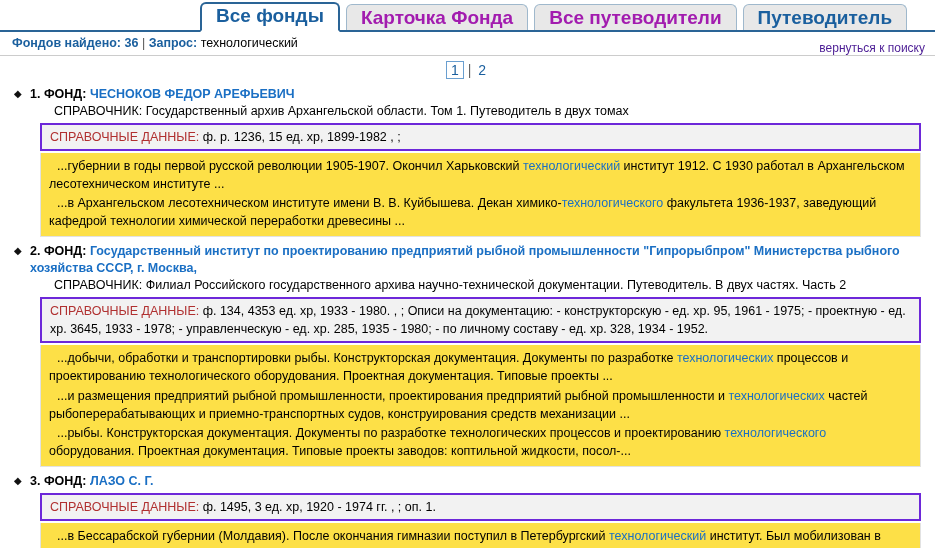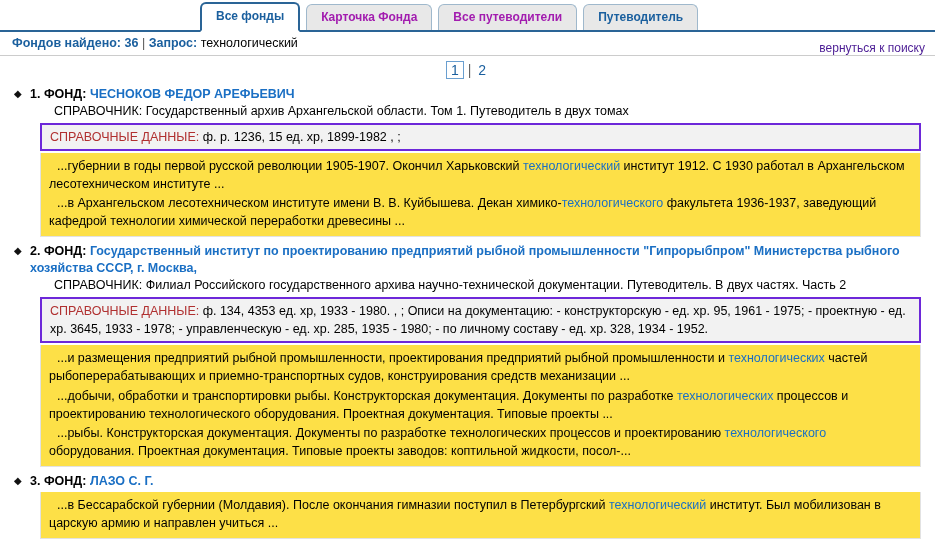--- a/index.html
+++ b/index.html
@@ -30,21 +30,21 @@
     align-items: flex-end;
     padding-left: 200px;
     box-sizing: border-box;
     background: #ffffff;
   }
   .tab {
     height: 25px;
     line-height: 25px;
     margin-right: 6px;
     padding: 0 14px;
-    font-size: 12px;
+    font-size: 19px;
     font-weight: bold;
     color: #1a5f9e;
     background: #e8e8e8;
     border: 1px solid #9fb8cc;
     border-bottom: none;
     border-radius: 6px 6px 0 0;
     cursor: pointer;
     white-space: nowrap;
     text-align: right;
   }
@@ -249,37 +249,41 @@
       <div class="rec-guide">
         <span class="gl">СПРАВОЧНИК:</span>
         <span>Филиал Российского государственного архива научно-технической документации. Путеводитель. В двух частях. Часть 2</span>
       </div>
       <div class="ref-block">
         <span class="ref-label">СПРАВОЧНЫЕ ДАННЫЕ:</span>
         <span>ф. 134, 4353 ед. хр, 1933 - 1980. , ; Описи на документацию: - конструкторскую - ед. хр. 95, 1961 - 1975; - проектную - ед. хр. 3645, 1933 - 1978; - управленческую - ед. хр. 285, 1935 - 1980; - по личному составу - ед. хр. 328, 1934 - 1952.</span>
       </div>
       <div class="snippets">
         <div class="snip">
+          <span>...добычи, обработки и транспортировки рыбы. Конструкторская документация. Документы по разработке </span><span class="hl">технологических</span><span> процессов и проектированию технологического оборудования. Проектная документация. Типовые проекты ...</span>
+        </div>
+        <div class="snip">
           <span>...и размещения предприятий рыбной промышленности, проектирования предприятий рыбной промышленности и </span><span class="hl">технологических</span><span> частей рыбоперерабатывающих и приемно-транспортных судов, конструирования средств механизации ...</span>
-        </div>
-        <div class="snip">
-          <span>...добычи, обработки и транспортировки рыбы. Конструкторская документация. Документы по разработке </span><span class="hl">технологических</span><span> процессов и проектированию технологического оборудования. Проектная документация. Типовые проекты ...</span>
         </div>
         <div class="snip">
           <span>...рыбы. Конструкторская документация. Документы по разработке технологических процессов и проектированию </span><span class="hl">технологического</span><span> оборудования. Проектная документация. Типовые проекты заводов: коптильной жидкости, посол-...</span>
         </div>
       </div>
     </div>
 
     <div class="record">
       <div class="rec-head">
         <span class="bullet">◆</span>
         <span class="rec-fond-label">3. ФОНД:</span>
         <a class="rec-title small-caps">ЛАЗО С. Г.</a>
       </div>
+      <div class="ref-block">
+        <span class="ref-label">СПРАВОЧНЫЕ ДАННЫЕ:</span>
+        <span>ф. 1495, 3 ед. хр, 1920 - 1974 гг. , ; оп. 1.</span>
+      </div>
       <div class="snippets">
         <div class="snip">
           <span>...в Бессарабской губернии (Молдавия). После окончания гимназии поступил в Петербургский </span><span class="hl">технологический</span><span> институт. Был мобилизован в царскую армию и направлен учиться ...</span>
         </div>
       </div>
     </div>
 
   </div>
 </div>
 

